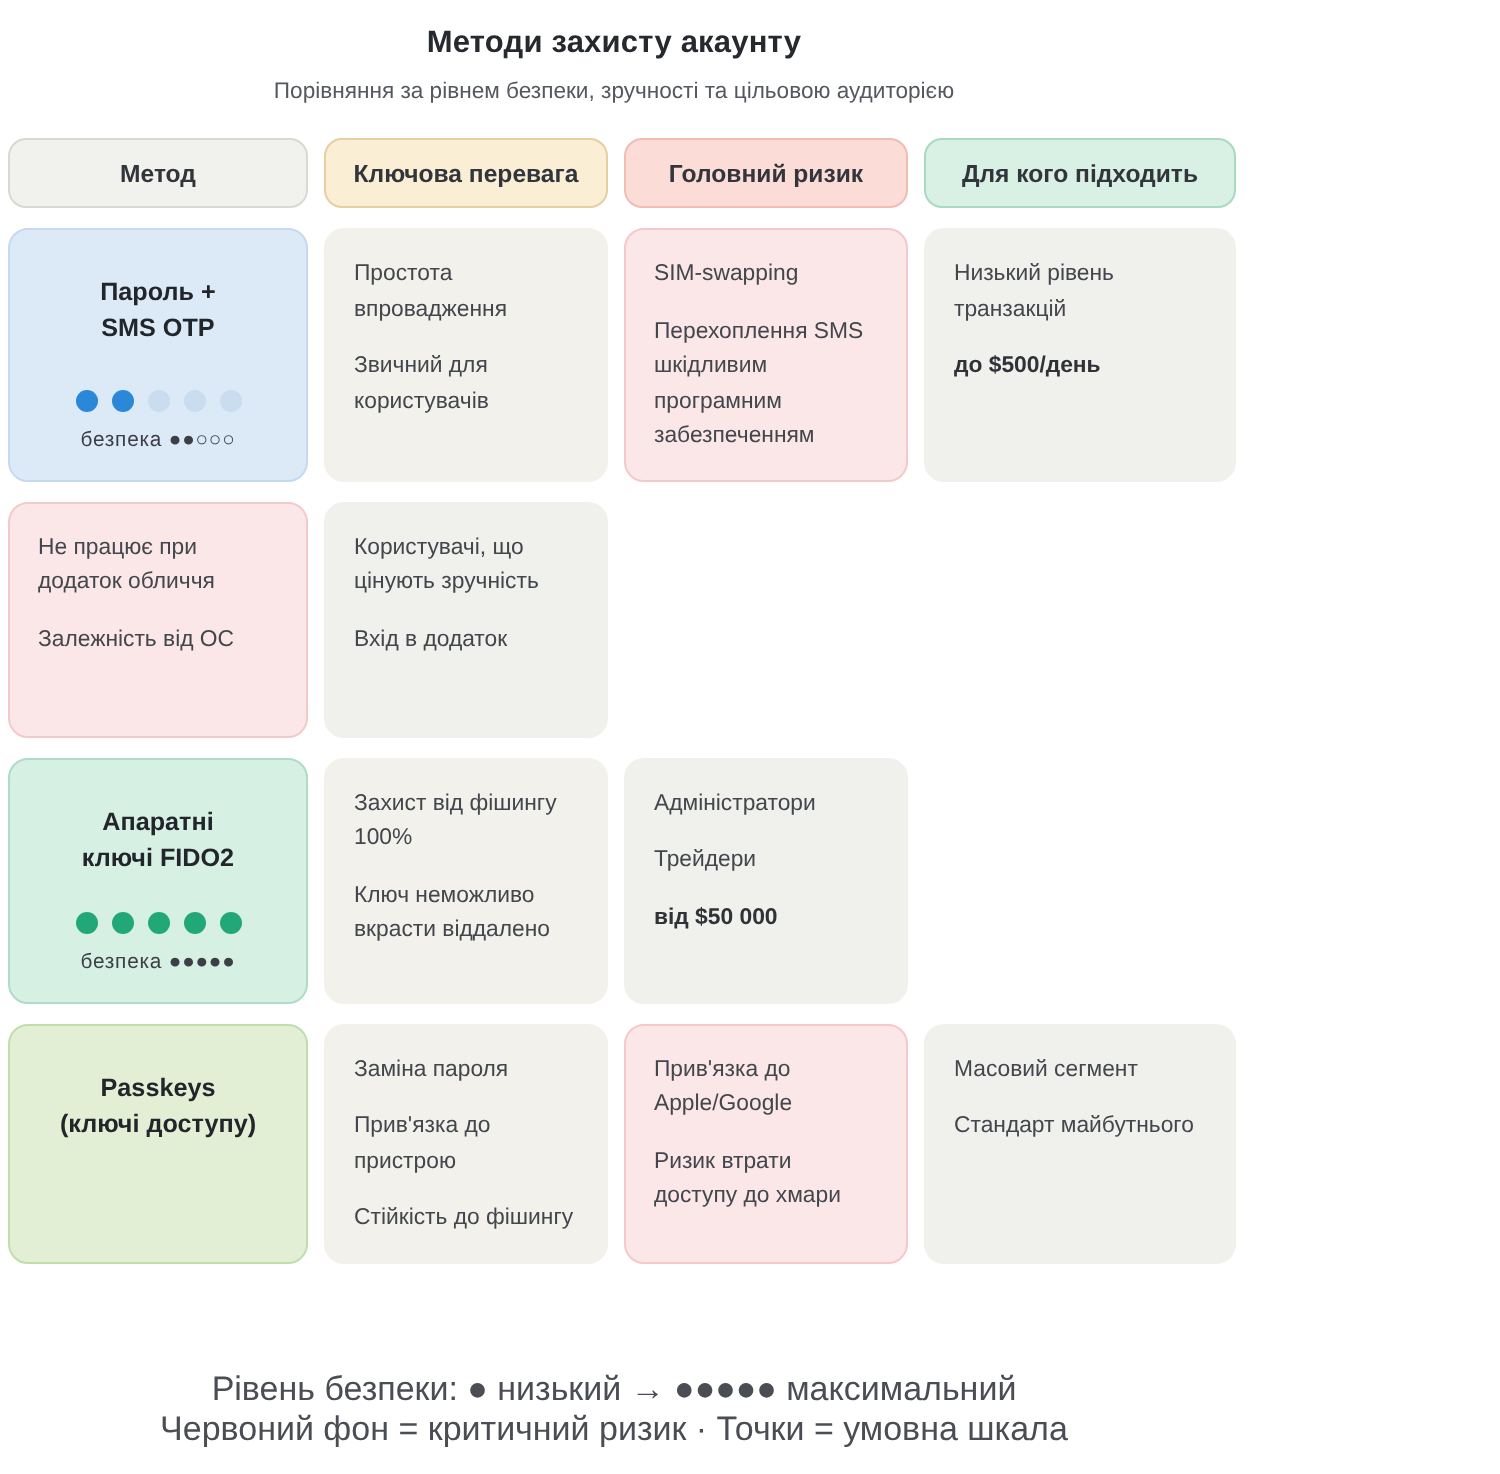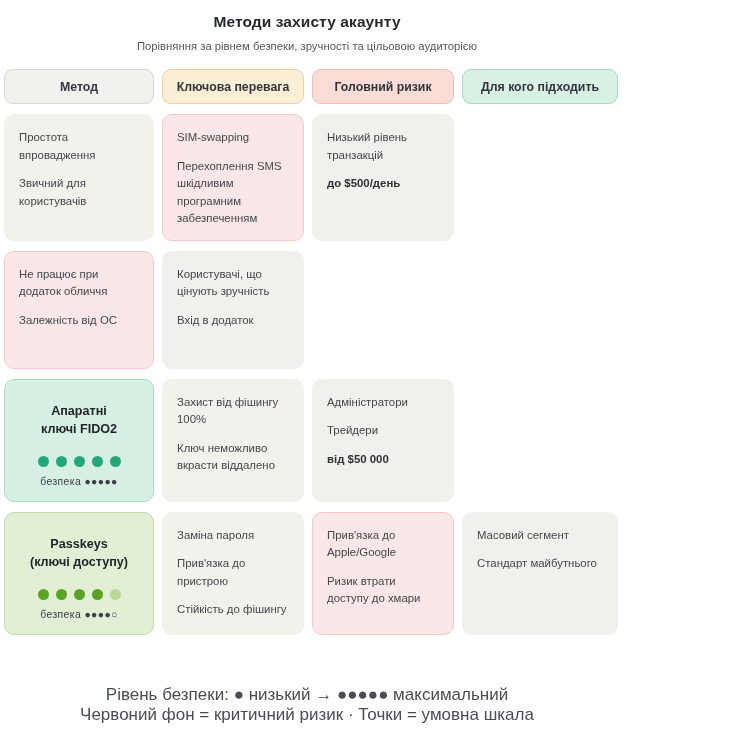--- a/index.html
+++ b/index.html
@@ -119,20 +119,36 @@
 
   <div class="grid head-row" id="head-row">
       <div class="pill ">Метод</div>
       <div class="pill adv">Ключова перевага</div>
       <div class="pill risk">Головний ризик</div>
       <div class="pill aud">Для кого підходить</div>
     </div>
 
   <div id="rows-container">
       <div class="grid row">
+        <div class="method m-blue">
+          <div class="name">
+            <div>Пароль +</div>
+            <div>SMS OTP</div>
+          </div>
+          <div style="display: flex; flex-direction: column; align-items: center;">
+            <div class="meter">
+              <i class="on"></i>
+              <i class="on"></i>
+              <i></i>
+              <i></i>
+              <i></i>
+            </div>
+            <div class="scale">безпека ●●○○○</div>
+          </div>
+        </div>
         <div class="cell note">
           <p>Простота впровадження</p>
           <p>Звичний для користувачів</p>
         </div>
         <div class="cell risk">
           <p>SIM-swapping</p>
           <p>Перехоплення SMS шкідливим програмним забезпеченням</p>
         </div>
         <div class="cell aud">
           <p>Низький рівень транзакцій</p>
@@ -175,30 +191,20 @@
           <p>Трейдери</p>
           <p class="strong">від $50 000</p>
         </div>
       </div>
       <div class="grid row">
         <div class="method m-green">
           <div class="name">
             <div>Passkeys</div>
             <div>(ключі доступу)</div>
           </div>
-          <div style="display: flex; flex-direction: column; align-items: center;">
-            <div class="meter">
-              <i class="on"></i>
-              <i class="on"></i>
-              <i class="on"></i>
-              <i class="on"></i>
-              <i></i>
-            </div>
-            <div class="scale">безпека ●●●●○</div>
-          </div>
         </div>
         <div class="cell note">
           <p>Заміна пароля</p>
           <p>Прив'язка до пристрою</p>
           <p>Стійкість до фішингу</p>
         </div>
         <div class="cell risk">
           <p>Прив'язка до Apple/Google</p>
           <p>Ризик втрати доступу до хмари</p>
         </div>

